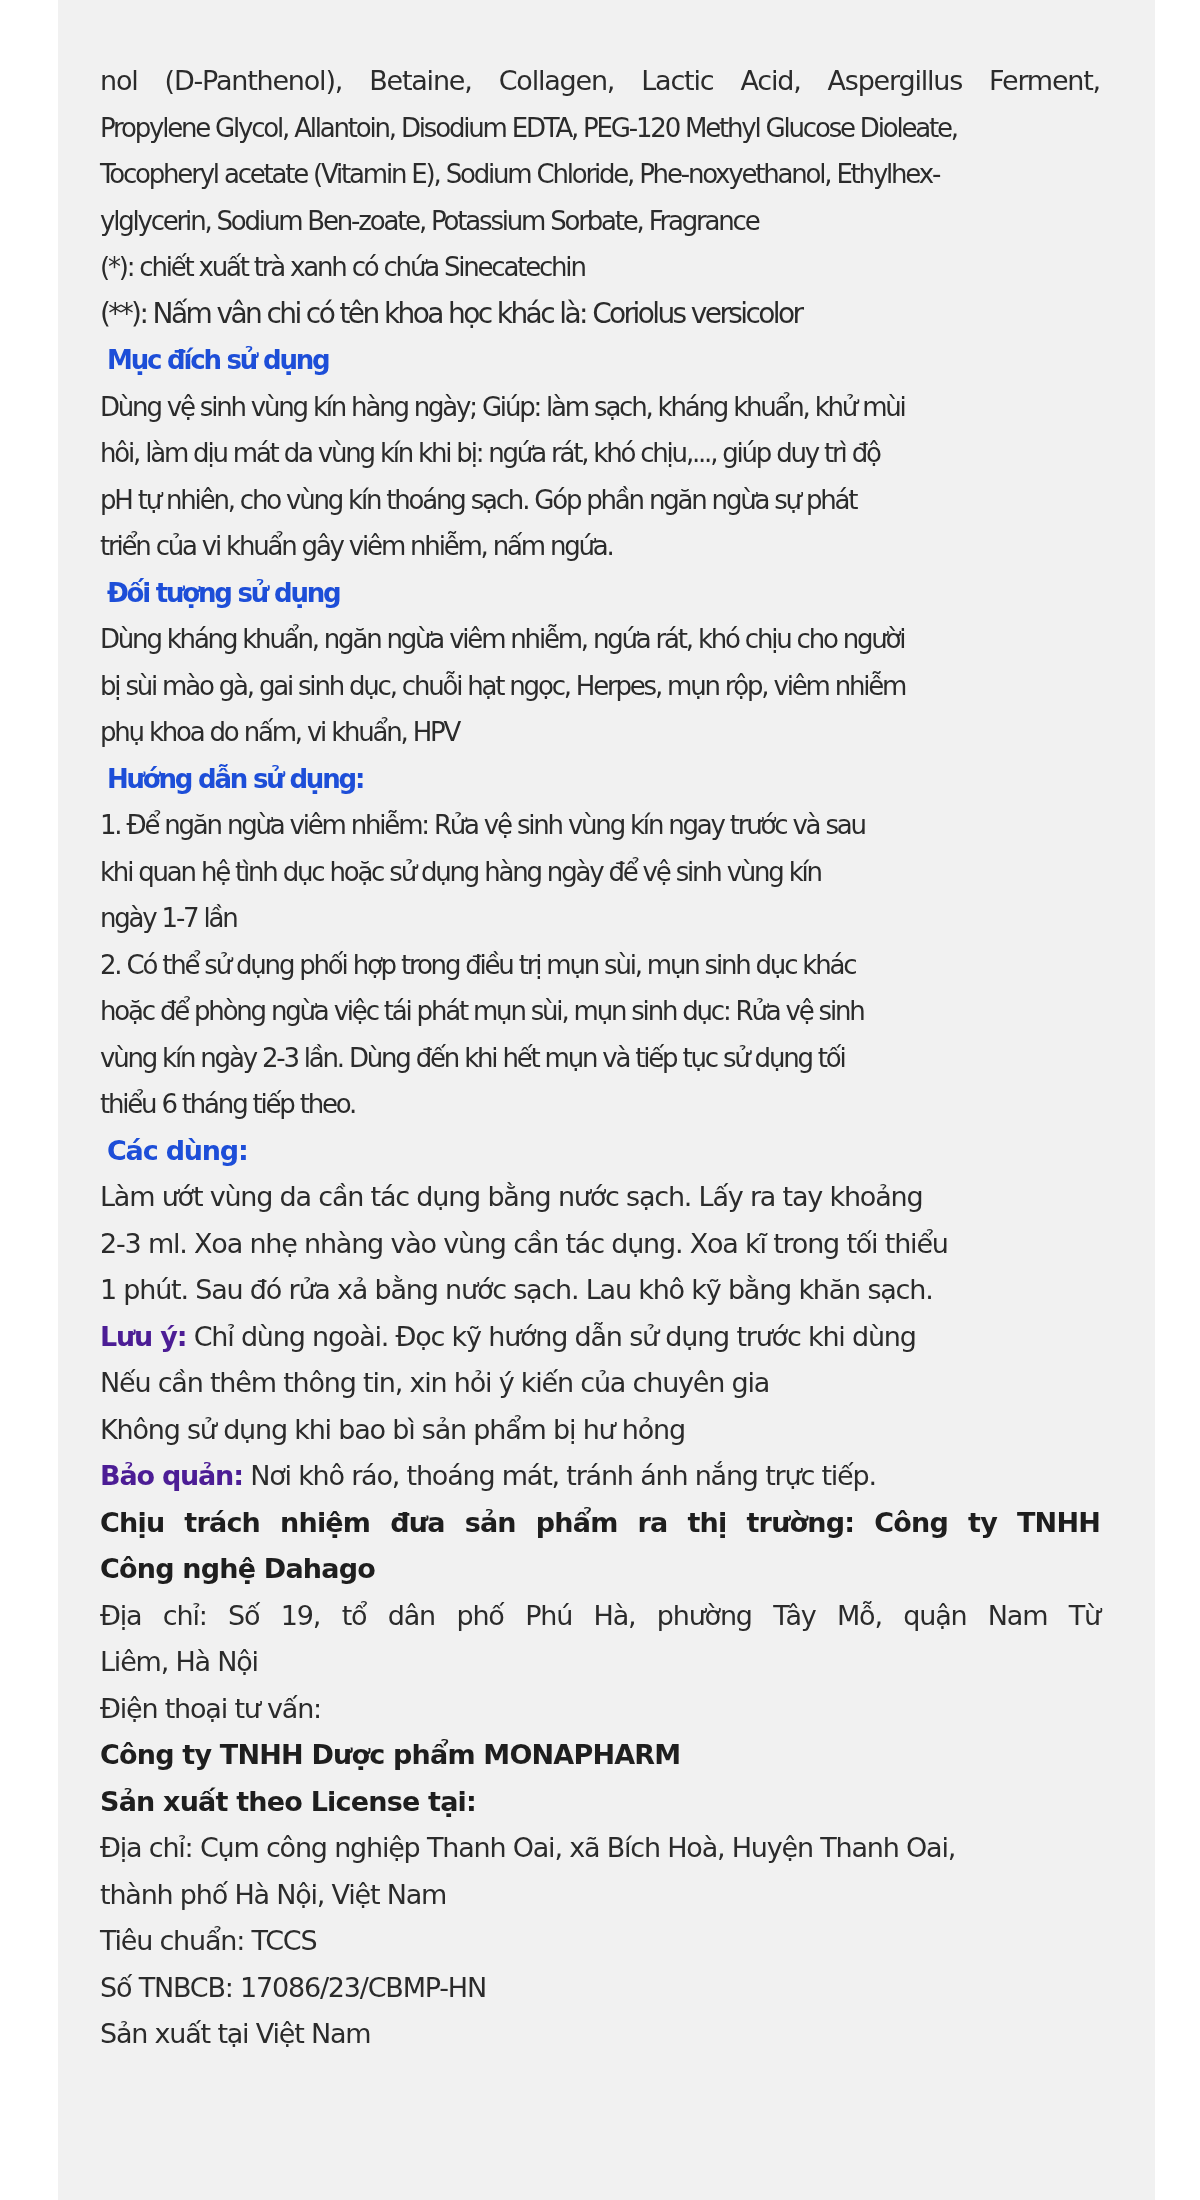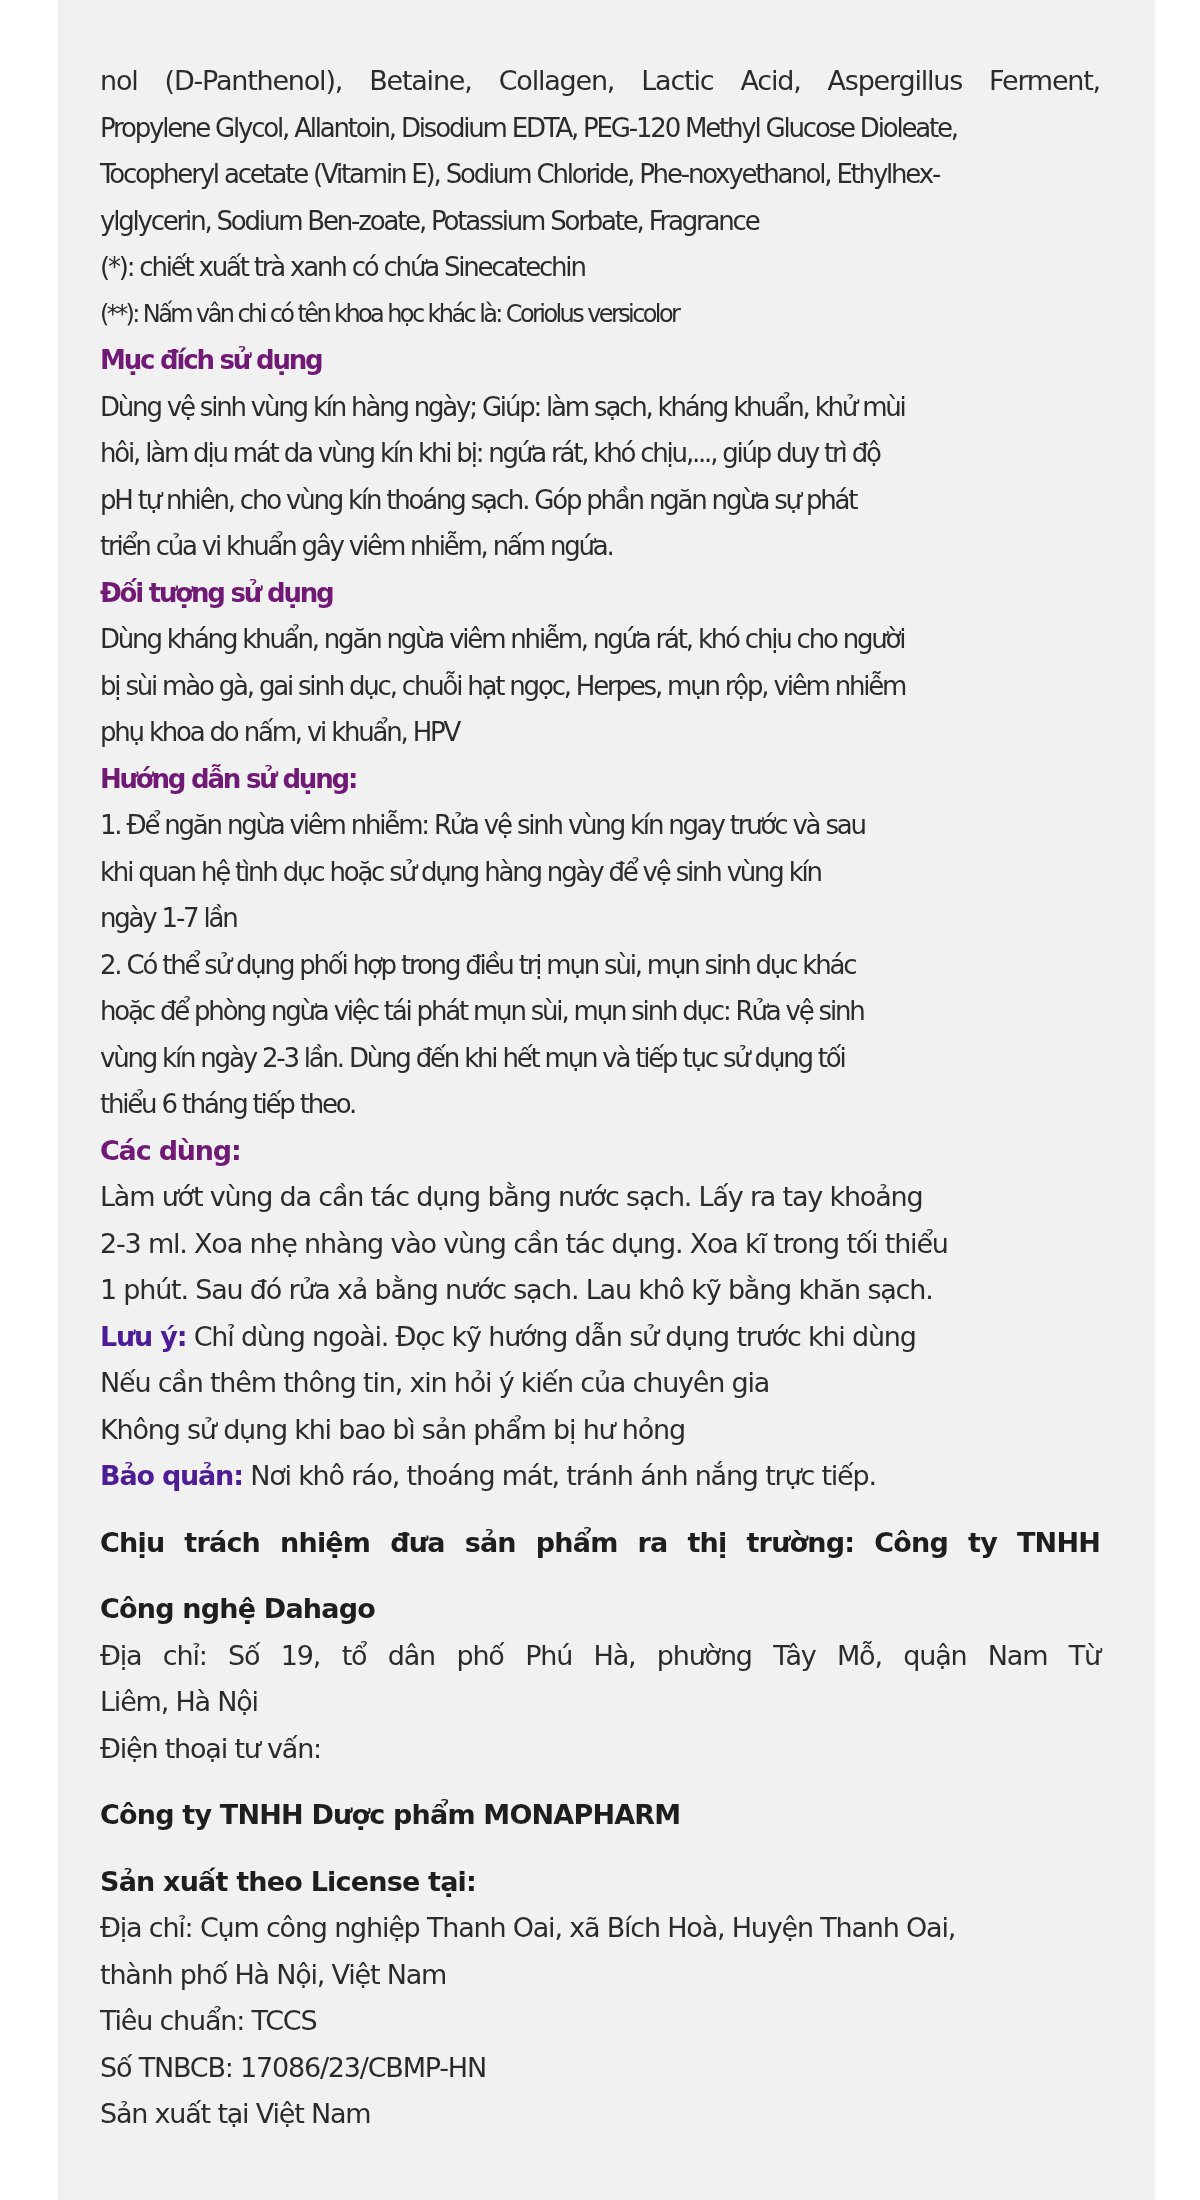--- a/index.html
+++ b/index.html
@@ -12,24 +12,24 @@
       position: absolute; left: 42px; top: 58px; width: 1000px;
       font-family: "DejaVu Sans", sans-serif;
       color: #2b2b2b;
       font-size: 27px;
       line-height: 46.5px;
       letter-spacing: -1.2px;
     }
     .line { white-space: nowrap; display: block; }
     .justify { display: block; text-align: justify; text-align-last: justify; white-space: normal; }
     .narrow { font-size: 26px; letter-spacing: -2.2px; }
-    .tiny { font-size: 24px; letter-spacing: -2.6px; }
-    .heading { font-weight: bold; color: #701a75; }
+    .tiny { font-size: 28px; letter-spacing: -2.6px; }
+    .heading { font-weight: bold; color: #1d4ed8; margin-left: 7px; }
     .b { font-weight: bold; color: #4c1d95; }
-    .bold-line { font-weight: bold; color: #1e1e1e; letter-spacing: -0.8px; margin-top: 20px; }
+    .bold-line { font-weight: bold; color: #1e1e1e; letter-spacing: -0.8px; }
   </style>
 </head>
 <body>
 
 <div class="panel">
   <div class="content">
 
     <section>
       <span class="justify">nol (D-Panthenol), Betaine, Collagen, Lactic Acid, Aspergillus Ferment,</span>
       <span class="line narrow">Propylene Glycol, Allantoin, Disodium EDTA, PEG-120 Methyl Glucose Dioleate,</span>

